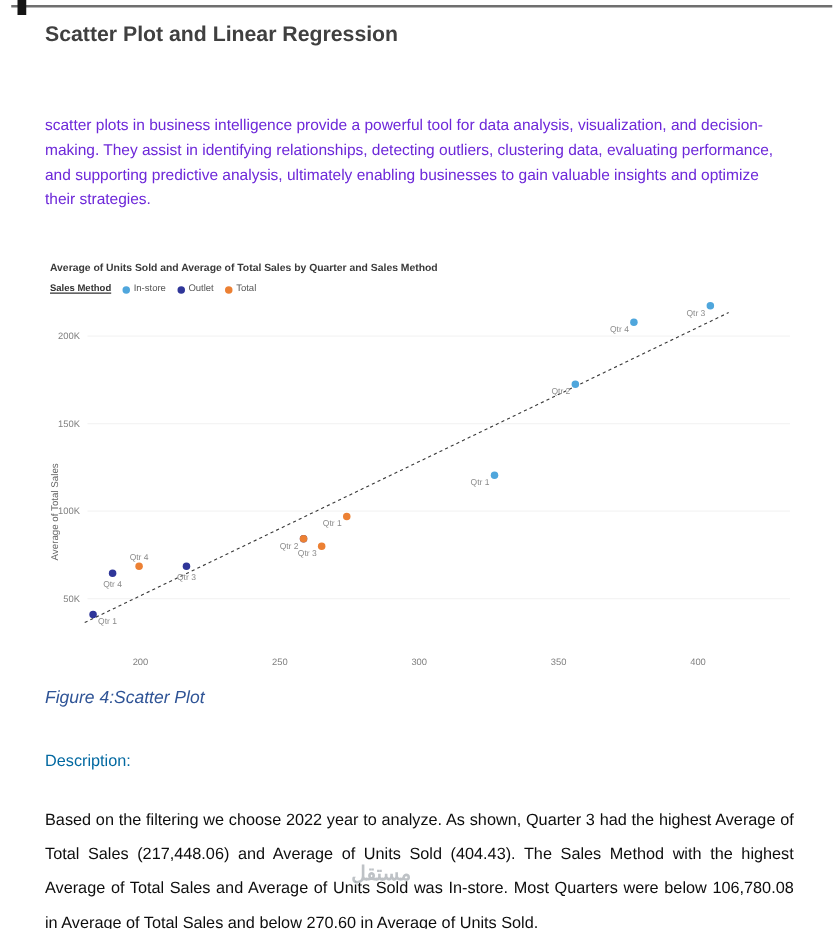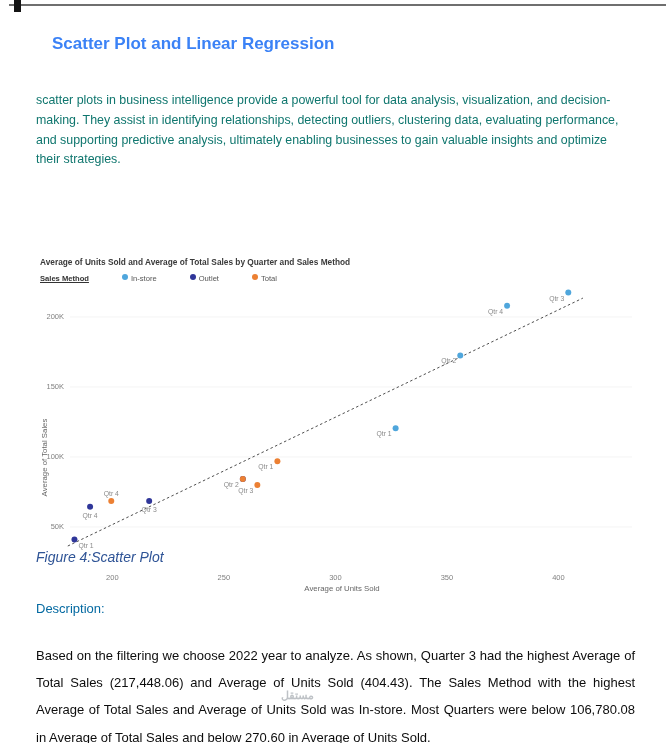--- a/index.html
+++ b/index.html
@@ -3,43 +3,43 @@
 <meta charset="utf-8">
 <style>
   html,body{margin:0;padding:0;}
   body{
     width:666px;height:743px;position:relative;background:#ffffff;
     font-family:"Liberation Sans",sans-serif;color:#151515;overflow:hidden;
   }
   .top-line{position:absolute;top:4px;left:9px;right:0;height:2px;background:#6f6f6f;}
   .top-mark{position:absolute;top:0;left:14px;width:7px;height:12px;background:#141414;}
 
-  .page-title{position:absolute;left:36px;top:18px;margin:16px;font-size:17px;font-weight:700;color:#3b82f6;}
-  .intro{position:absolute;left:36px;top:79px;width:598px;font-size:12.4px;line-height:19.6px;color:#0f766e;}
+  .page-title{position:absolute;left:36px;top:18px;margin:0;font-size:17px;font-weight:700;color:#404040;}
+  .intro{position:absolute;left:36px;top:79px;width:598px;font-size:12.4px;line-height:19.6px;color:#6d28d9;}
 
   .chart-block{position:absolute;left:36px;top:209px;width:614px;}
-  .chart-title{font-size:8.3px;font-weight:600;color:#3a3a3a;margin-left:4px;margin-top:48px;}
+  .chart-title{font-size:8.3px;font-weight:600;color:#3a3a3a;margin-left:4px;}
   .chart-legend{display:flex;align-items:center;gap:9px;margin:7px 0 4px 4px;font-size:7.6px;color:#555;}
   .legend-title{font-weight:700;color:#333;text-decoration:underline;}
-  .legend-item{display:inline-flex;align-items:flex-start;gap:3px;margin-left:24px;}
+  .legend-item{display:inline-flex;align-items:flex-end;gap:3px;}
   .legend-dot{width:6px;height:6px;border-radius:50%;display:inline-block;}
   .plot-row{position:relative;}
   .y-axis-title{position:absolute;left:-57px;top:166px;width:130px;text-align:center;
     font-size:7.8px;color:#666;transform:rotate(-90deg);}
   .x-axis-title{width:612px;text-align:center;font-size:7.8px;color:#666;margin-top:1px;}
   svg{display:block;}
   svg text{font-family:"Liberation Sans",sans-serif;}
   .tick{font-size:7.5px;fill:#808080;}
   .ptlabel{font-size:6.8px;fill:#8a8a8a;}
 
   .figure-caption{position:absolute;left:36px;top:549px;font-size:14px;font-style:italic;color:#2F5496;}
   .description-label{position:absolute;left:36px;top:601px;font-size:13px;color:#0369a1;}
   .description{position:absolute;left:36px;top:629px;width:599px;font-size:13px;line-height:27.2px;
     text-align:justify;color:#0d0d0d;}
-  .watermark{position:absolute;left:281px;top:689px;font-size:11px;font-weight:700;color:#b3b8bd;
+  .watermark{position:absolute;left:281px;top:689px;font-size:16px;font-weight:700;color:#b3b8bd;
     opacity:.85;direction:rtl;z-index:5;}
 </style>
 </head>
 <body>
 
 <div class="top-line"></div>
 <div class="top-mark"></div>
 
 <h1 class="page-title">Scatter Plot and Linear Regression</h1>
 
@@ -99,21 +99,20 @@
         <circle cx="241.40476190476193" cy="174.1847070506455" r="3" fill="#EC8033"></circle>
         <text x="237.40476190476193" y="182.1847070506455" text-anchor="end" class="ptlabel">Qtr 1</text>
         <circle cx="206.8373015873016" cy="191.9672293942403" r="3" fill="#EC8033"></circle>
         <text x="202.8373015873016" y="199.9672293942403" text-anchor="end" class="ptlabel">Qtr 2</text>
         <circle cx="221.33333333333331" cy="197.9880834160874" r="3" fill="#EC8033"></circle>
         <text x="217.33333333333331" y="205.9880834160874" text-anchor="end" class="ptlabel">Qtr 3</text>
         <circle cx="75.2579365079365" cy="214.09036742800396" r="3" fill="#EC8033"></circle>
         <text x="75.2579365079365" y="209.09036742800396" text-anchor="middle" class="ptlabel">Qtr 4</text>
       </svg>
   </div>
-  <div class="x-axis-title">Average of Units Sold</div>
 </div>
 
 <div class="figure-caption">Figure 4:Scatter Plot</div>
 
 <div class="description-label">Description:</div>
 <p class="description">Based on the filtering we choose 2022 year to analyze. As shown, Quarter 3 had the highest Average of Total Sales (217,448.06) and Average of Units Sold (404.43). The Sales Method with the highest Average of Total Sales and Average of Units Sold was In-store. Most Quarters were below 106,780.08 in Average of Total Sales and below 270.60 in Average of Units Sold.</p>
 
 <div class="watermark">مستقل</div>
 
 </body></html>

